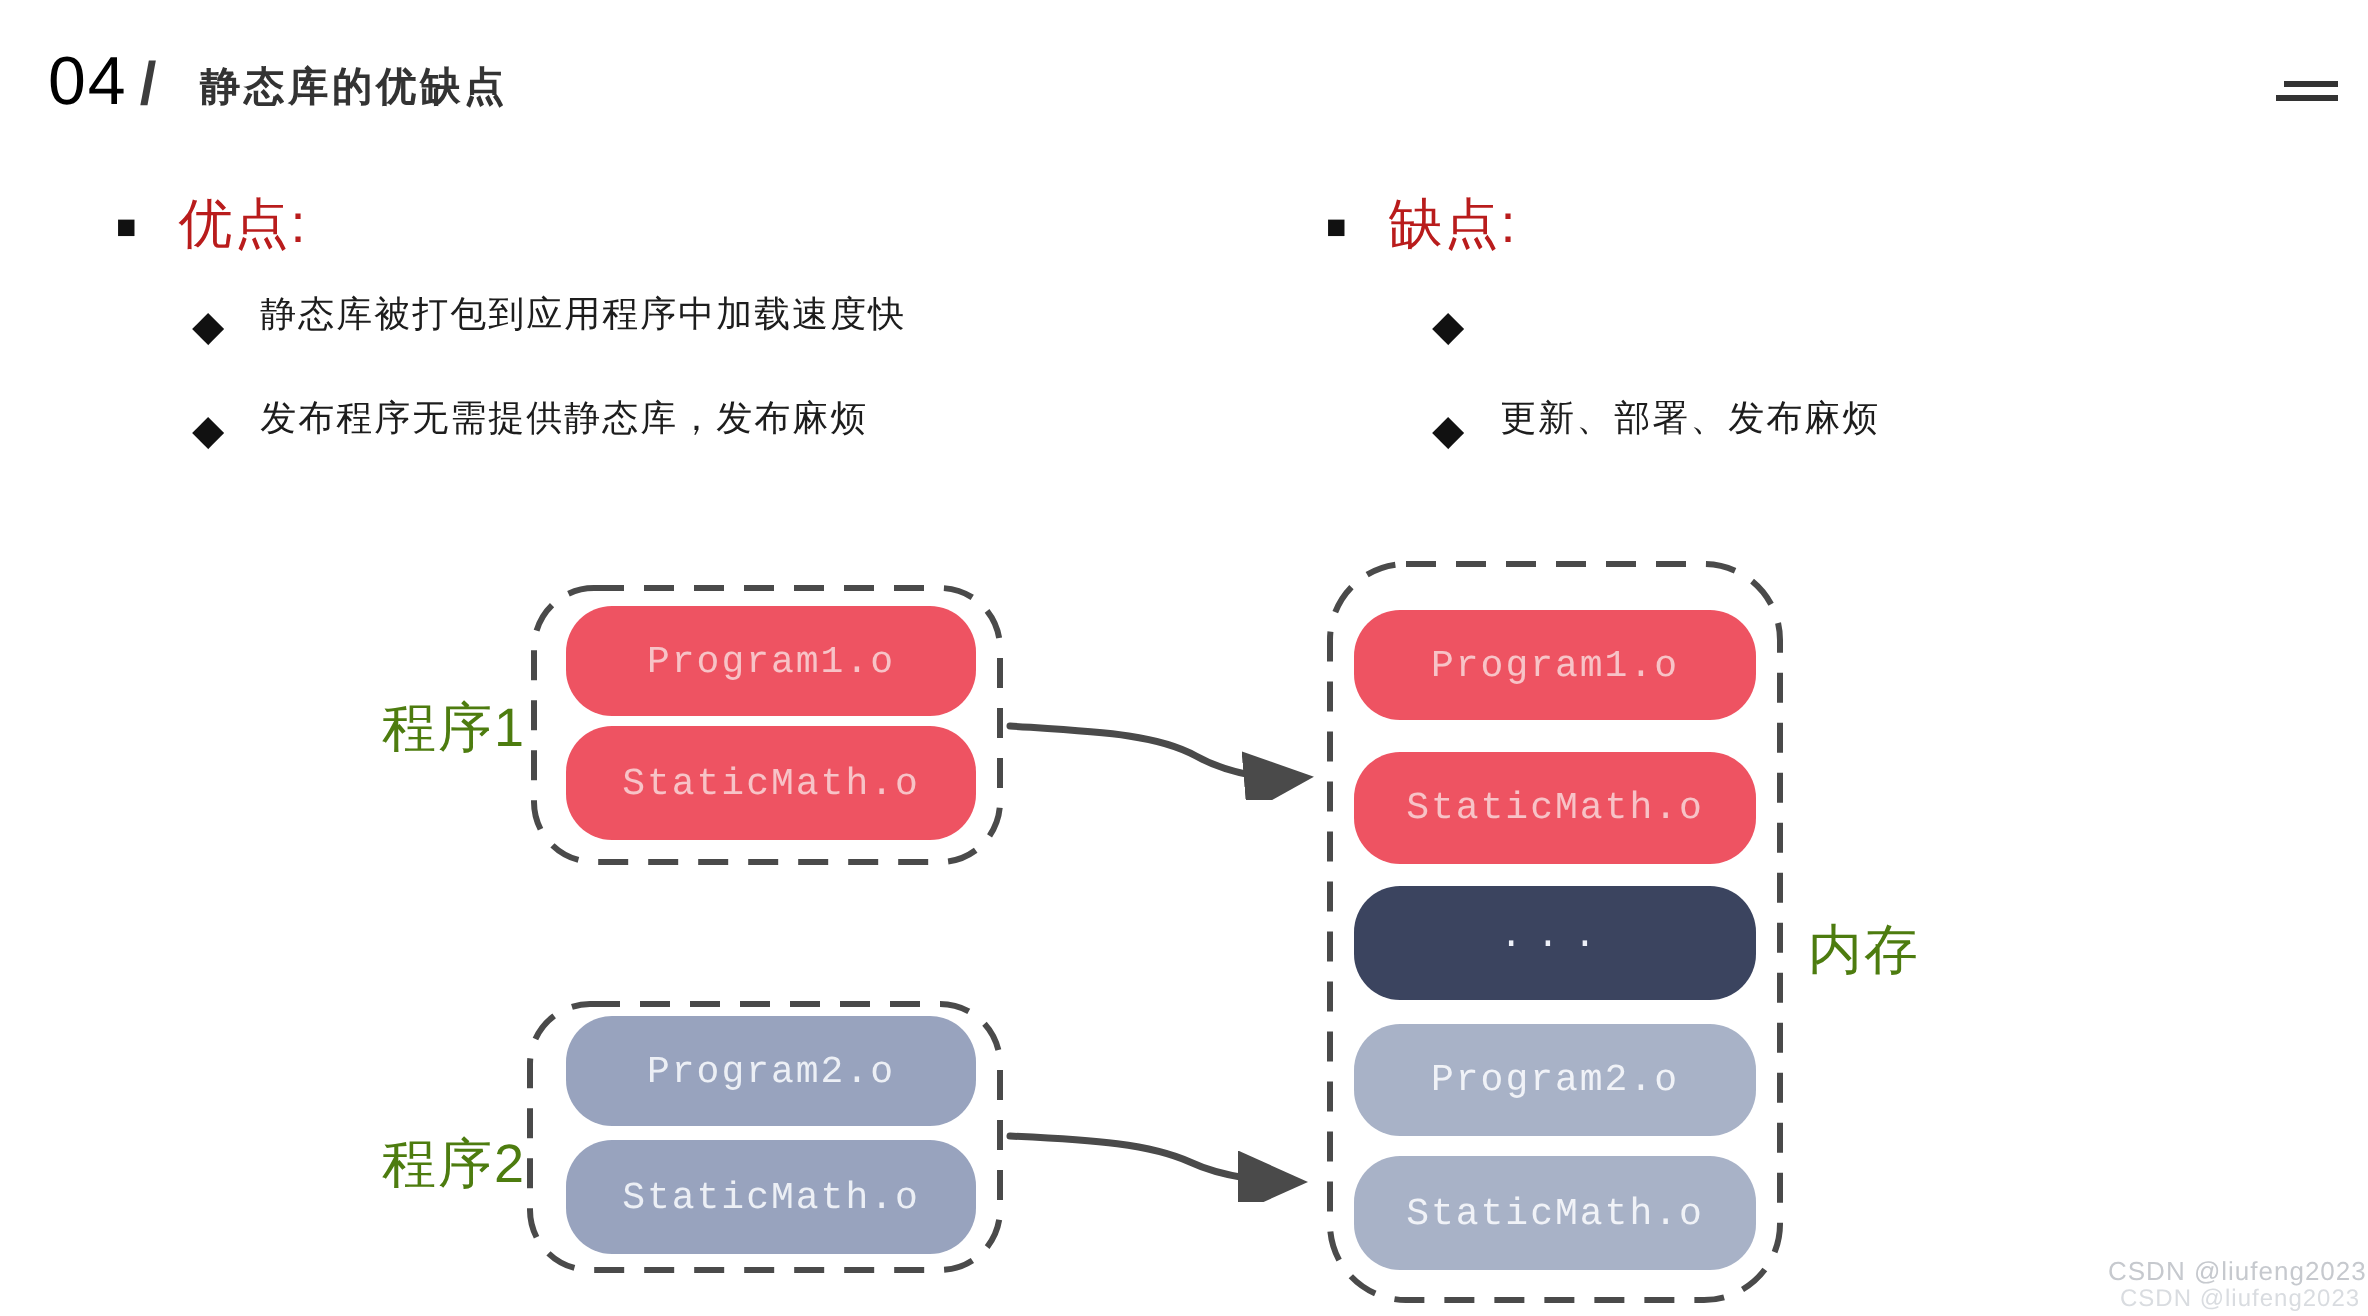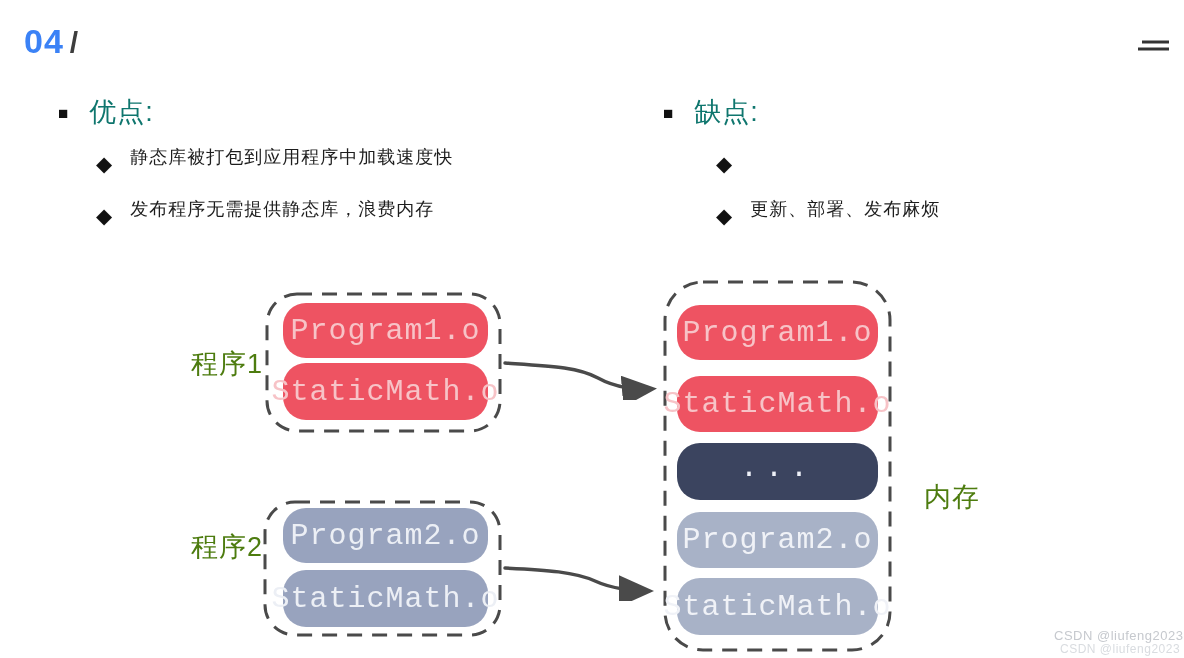--- a/index.html
+++ b/index.html
@@ -6,91 +6,92 @@
   body {
     width: 1184px; height: 658px;
     font-family: "Liberation Sans", "DejaVu Sans", sans-serif;
     color: #2b2b2b;
     overflow: hidden;
   }
   .slide { position: relative; width: 1184px; height: 658px; background: #fff; }
 
   
   .title-row { position: absolute; left: 24px; top: 22px; display: flex; align-items: baseline; }
-  .title-num { font-size: 34px; font-weight: 700; color: #3b82f6; letter-spacing: 1px; }
+  .title-num { font-size: 34px; font-weight: 400; color: #000000; letter-spacing: 1px; }
   .title-slash { font-size: 30px; font-weight: 700; color: #3d3d3d; margin-left: 6px; }
   .title-text { font-size: 20px; font-weight: 600; color: #333; margin-left: 22px; letter-spacing: 2px; position: relative; top: -2px; }
   .menu-icon { position: absolute; left: 1136px; top: 38px; }
 
   
   .bullet-row { position: absolute; display: flex; align-items: flex-start; }
   .sq { font-size: 17px; color: #111; line-height: 1; margin-top: 7px; }
   .dm { font-size: 21px; color: #111; line-height: 1; margin-top: 6px; }
-  .heading-text { font-size: 27px; color: #0f766e; margin-left: 21px; line-height: 1.1; letter-spacing: 1px; }
+  .heading-text { font-size: 27px; color: #b91c1c; margin-left: 21px; line-height: 1.1; letter-spacing: 1px; }
   .item-text { font-size: 18px; color: #1d1d1d; margin-left: 18px; line-height: 1.15; letter-spacing: 1px; }
 
   .pros-heading { left: 58px;  top: 98px; }
   .pros-item-1  { left: 96px;  top: 147px; }
   .pros-item-2  { left: 96px;  top: 199px; }
   .cons-heading { left: 663px; top: 98px; }
   .cons-item-1  { left: 716px; top: 147px; }
   .cons-item-2  { left: 716px; top: 199px; }
 
   
   .group { position: absolute; }
   .group svg.border-svg { position: absolute; left: 0; top: 0; }
   .obox {
     position: absolute;
     border-radius: 23px;
     display: flex; align-items: center; justify-content: center;
     font-family: "Liberation Mono", "DejaVu Sans Mono", monospace;
-    font-size: 30px; letter-spacing: 1px;
+    font-size: 19px; letter-spacing: 1px;
   }
   .obox.red  { background: #ee5362; color: #f7c3c7; }
   .obox.grayL { background: #98a3be; color: #eceff5; }
   .obox.grayR { background: #a8b2c7; color: #f0f2f7; }
   .obox.navy { background: #3b445f; color: #eef1f8; letter-spacing: 7px; }
   .obox.navy span { transform: translateY(-4px); }
 
   .diag-label { position: absolute; font-size: 27px; color: #4d7c0f; letter-spacing: 1px; }
   .lbl-prog1 { left: 191px; top: 346px; }
-  .lbl-prog2 { left: 191px; top: 529px; }
-  .lbl-mem   { left: 904px; top: 479px; margin-left: 20px; }
+  .lbl-prog2 { left: 191px; top: 564px; }
+  .lbl-mem   { left: 904px; top: 457px; }
 
   .arrow-svg { position: absolute; }
 
   
   .wm1 { position: absolute; left: 1054px; top: 628px; font-size: 13px; color: #c6c9ce; letter-spacing: 0.5px; }
   .wm2 { position: absolute; left: 1060px; top: 642px; font-size: 12px; color: #d9dce0; letter-spacing: 0.5px; }
 </style>
 </head>
 <body>
 
 <div class="slide">
 
   <div class="title-row">
     <span class="title-num">04</span>
     <span class="title-slash">/</span>
+    <span class="title-text">静态库的优缺点</span>
   </div>
   <svg class="menu-icon" width="36" height="16" viewBox="0 0 36 16">
     <line x1="6" y1="4" x2="33" y2="4" stroke="#333" stroke-width="3"></line>
     <line x1="2" y1="11" x2="33" y2="11" stroke="#333" stroke-width="3"></line>
   </svg>
 
   <div class="bullet-row pros-heading">
     <span class="sq">■</span>
     <span class="heading-text">优点:</span>
   </div>
   <div class="bullet-row pros-item-1">
     <span class="dm">◆</span>
     <span class="item-text">静态库被打包到应用程序中加载速度快</span>
   </div>
   <div class="bullet-row pros-item-2">
     <span class="dm">◆</span>
-    <span class="item-text">发布程序无需提供静态库，浪费内存</span>
+    <span class="item-text">发布程序无需提供静态库，发布麻烦</span>
   </div>
 
   <div class="bullet-row cons-heading">
     <span class="sq">■</span>
     <span class="heading-text">缺点:</span>
   </div>
   <div class="bullet-row cons-item-1">
     <span class="dm">◆</span>
   </div>
   <div class="bullet-row cons-item-2">

